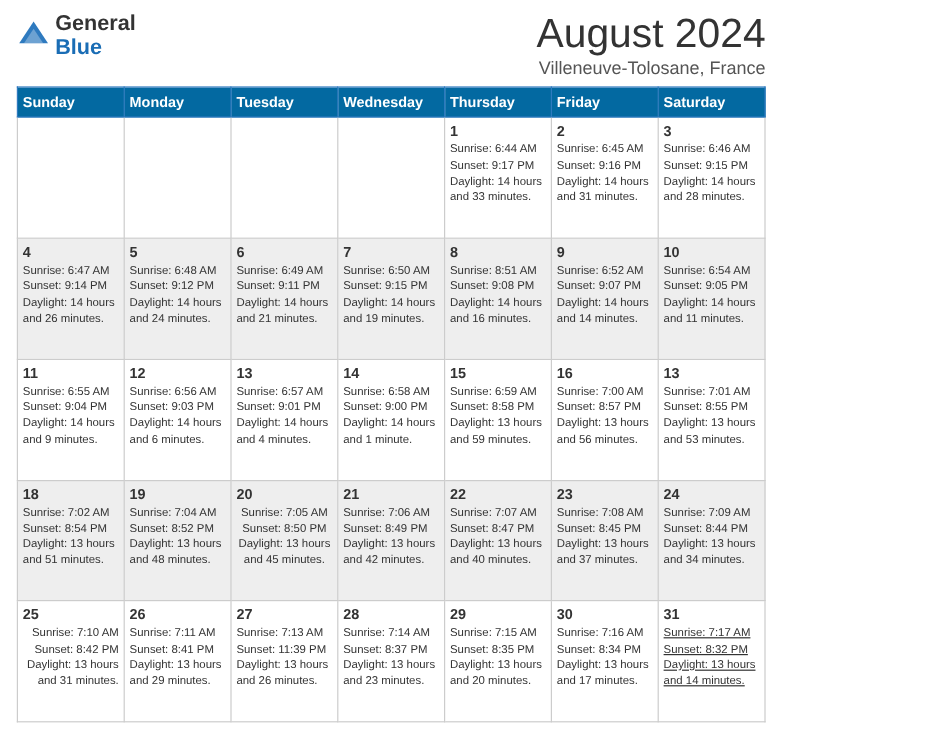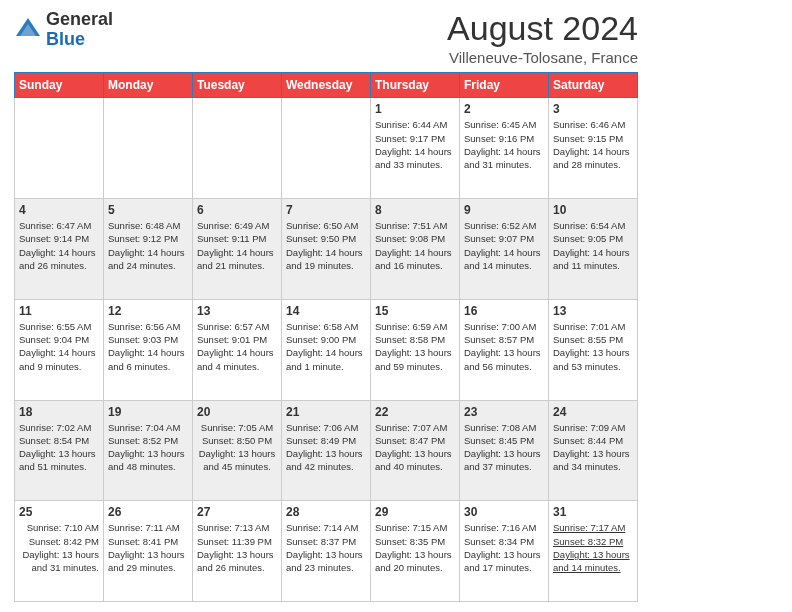--- a/index.html
+++ b/index.html
@@ -54,21 +54,21 @@
       margin-top: 2px;
     }
     .calendar {
       flex: 1;
       border: 1px solid #ccc;
       border-collapse: collapse;
       width: 100%;
       table-layout: fixed;
     }
     .calendar th {
-      background: #ef4444;
+      background: #0369a1;
       color: #fff;
       font-size: 12px;
       font-weight: bold;
       padding: 5px 4px;
       text-align: left;
       border: 1px solid #2e7abf;
     }
     .calendar td {
       border: 1px solid #ccc;
       vertical-align: top;
@@ -190,26 +190,26 @@
           </td>
           <td>
             <span class="day-num">6</span>
             <div class="day-info" style="white-space: pre-line;">Sunrise: 6:49 AM
 Sunset: 9:11 PM
 Daylight: 14 hours and 21 minutes.</div>
           </td>
           <td>
             <span class="day-num">7</span>
             <div class="day-info" style="white-space: pre-line;">Sunrise: 6:50 AM
-Sunset: 9:50 PM
+Sunset: 9:15 PM
 Daylight: 14 hours and 19 minutes.</div>
           </td>
           <td>
             <span class="day-num">8</span>
-            <div class="day-info" style="white-space: pre-line;">Sunrise: 7:51 AM
+            <div class="day-info" style="white-space: pre-line;">Sunrise: 8:51 AM
 Sunset: 9:08 PM
 Daylight: 14 hours and 16 minutes.</div>
           </td>
           <td>
             <span class="day-num">9</span>
             <div class="day-info" style="white-space: pre-line;">Sunrise: 6:52 AM
 Sunset: 9:07 PM
 Daylight: 14 hours and 14 minutes.</div>
           </td>
           <td>

